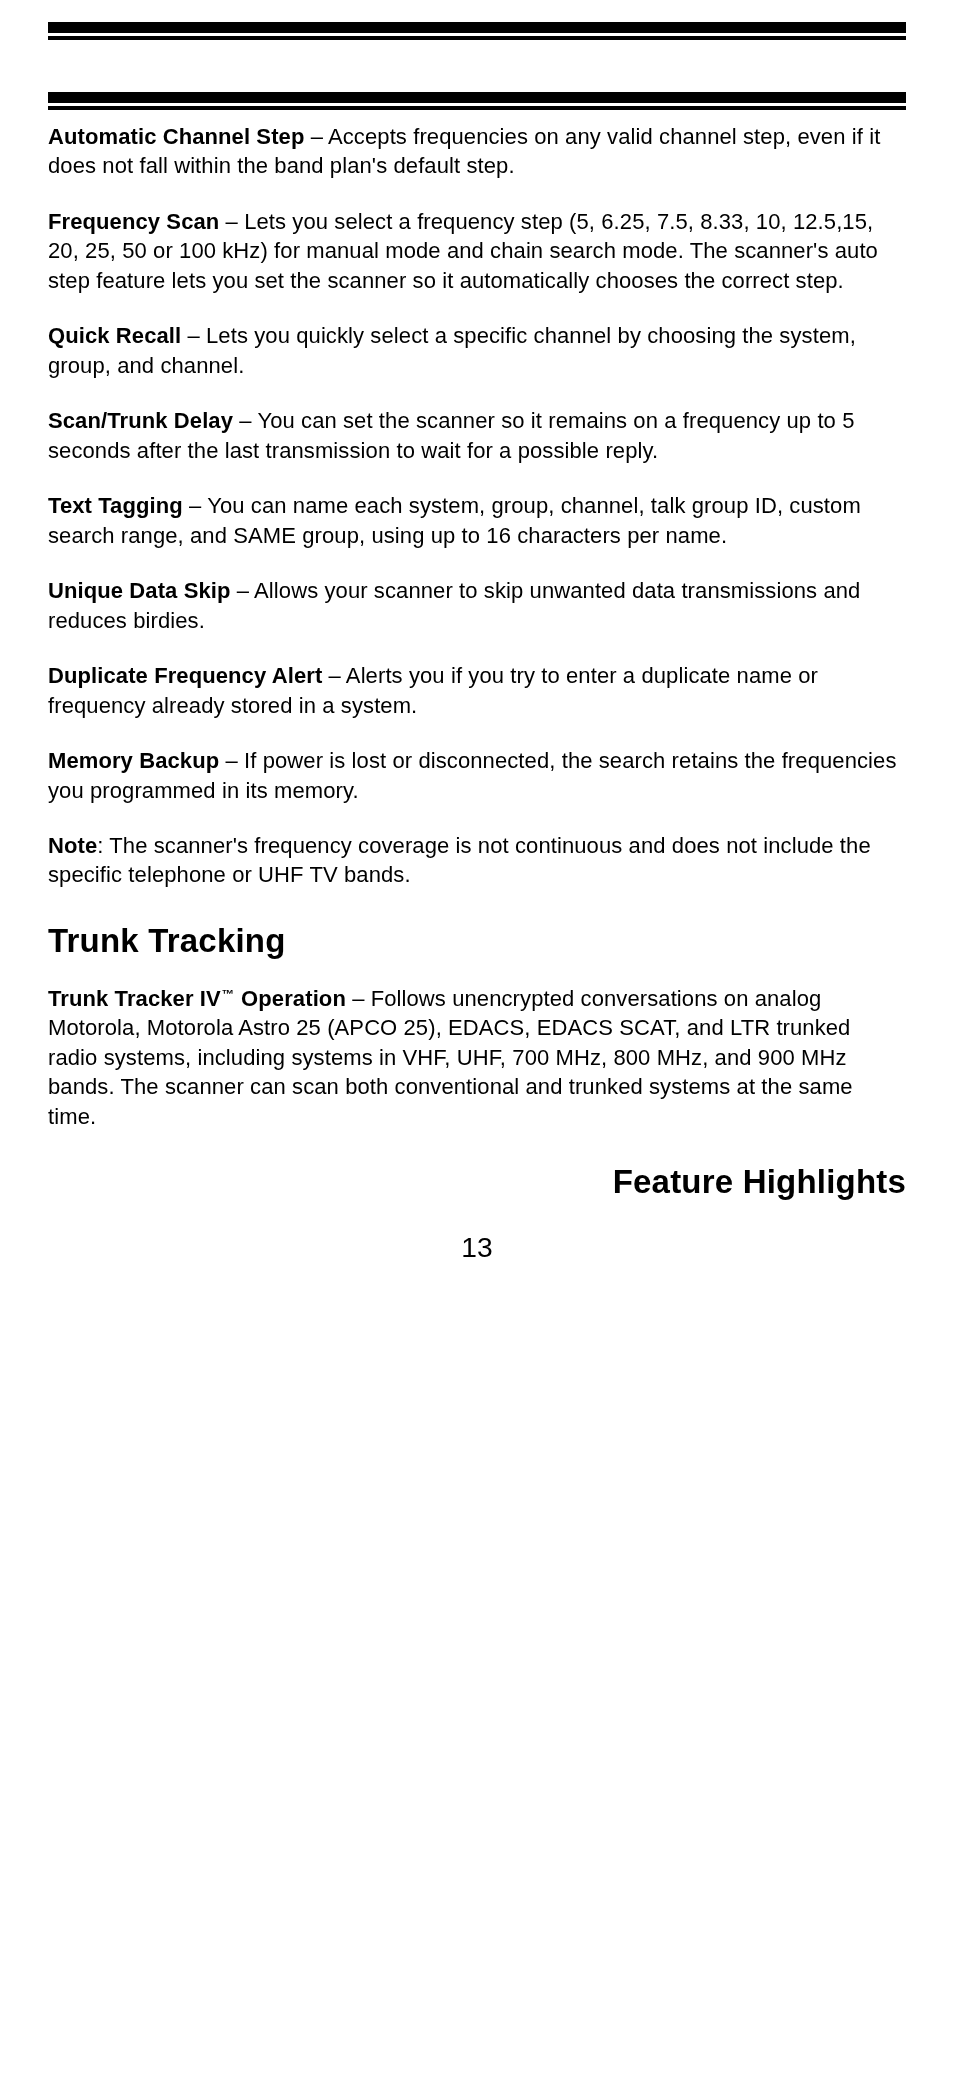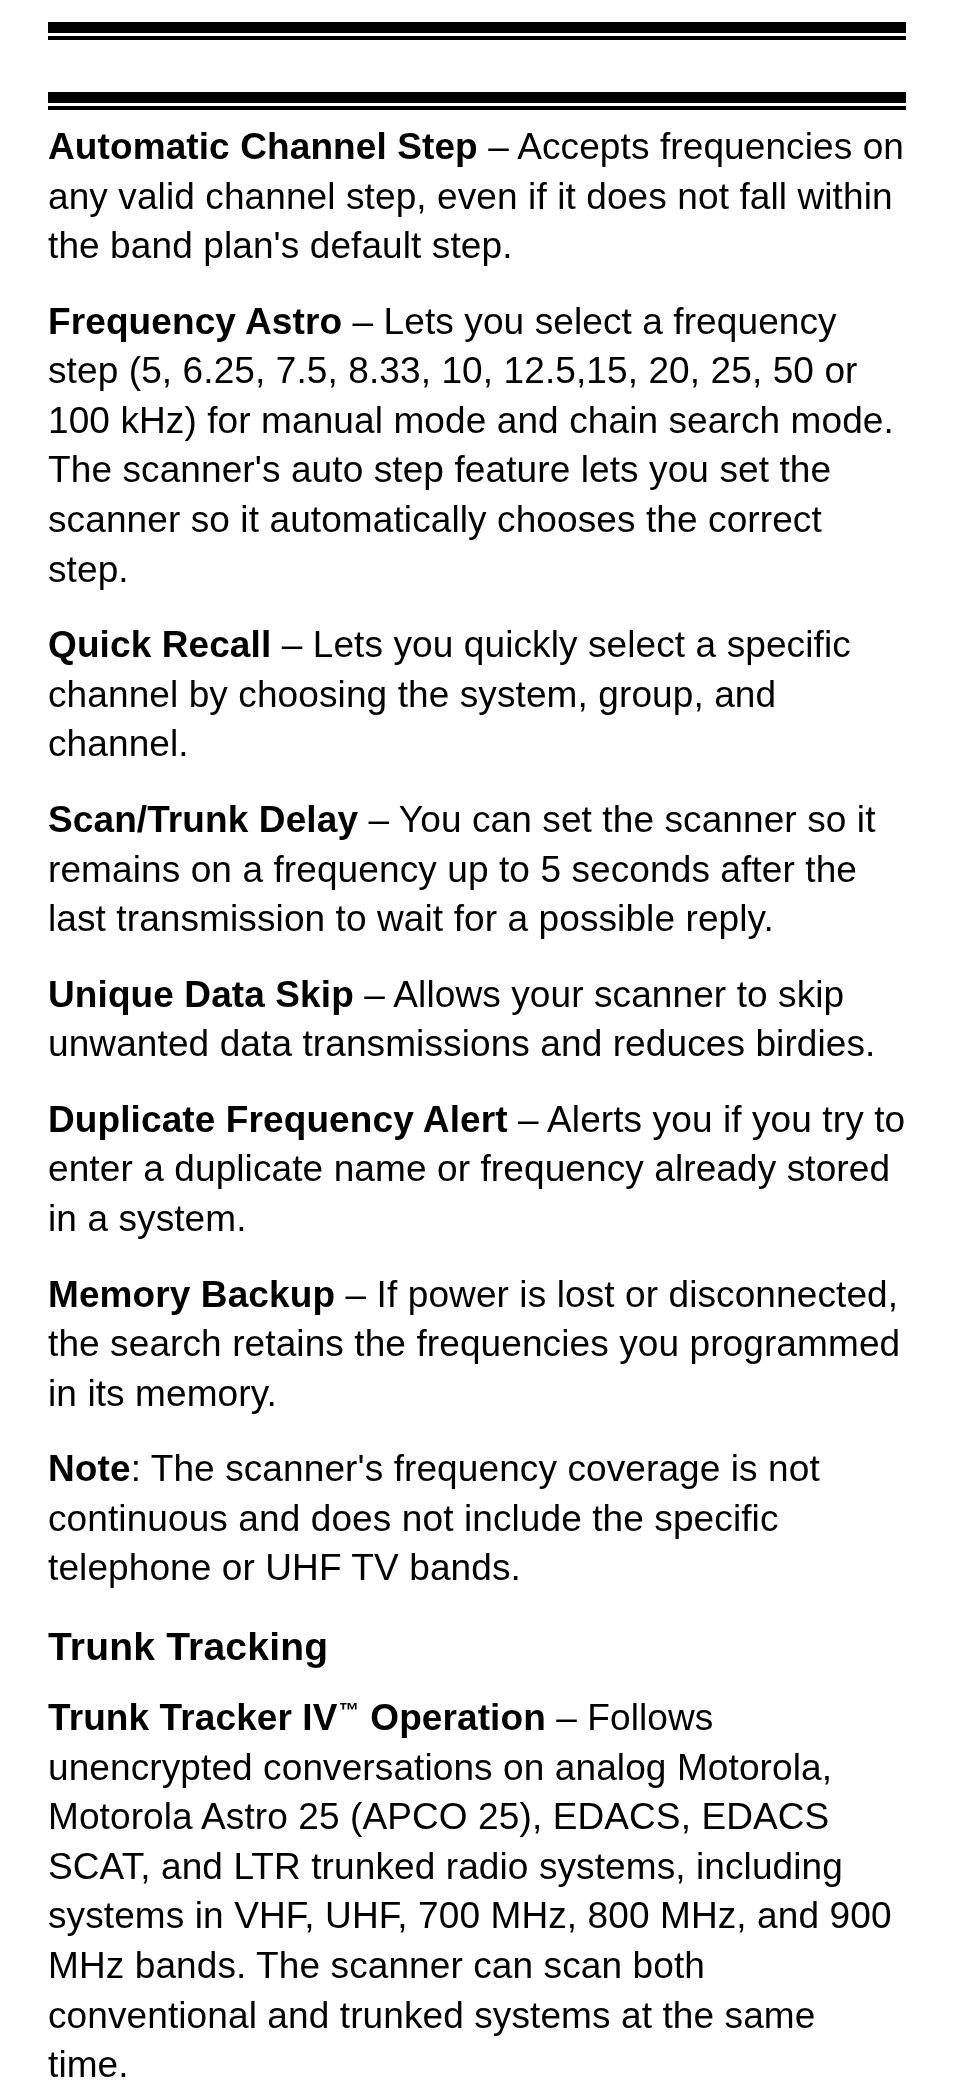--- a/index.html
+++ b/index.html
@@ -2,24 +2,24 @@
 <html><head>
 <meta charset="utf-8">
 <style>
   * { box-sizing: border-box; margin: 0; padding: 0; }
   html, body { width: 954px; font-family: Arial, Helvetica, sans-serif; background: #fff; color: #000; }
   .page { width: 954px; padding: 22px 48px 40px 48px; }
   .thick-rule { border-top: 11px solid #000; height: 0; margin-bottom: 3px; }
   .thin-rule { border-top: 4px solid #000; height: 0; }
   .rule-gap { height: 52px; }
   .content { margin-top: 12px; }
-  .para { font-size: 37px; line-height: 1.34; margin-bottom: 26px; letter-spacing: 0.1px; }
+  .para { font-size: 22px; line-height: 1.34; margin-bottom: 26px; letter-spacing: 0.1px; }
   .para:last-of-type { margin-bottom: 0; }
   .b { font-weight: 700; }
-  .h2 { font-size: 39px; font-weight: 700; margin-top: 32px; margin-bottom: 24px; letter-spacing: 0.2px; }
+  .h2 { font-size: 33px; font-weight: 700; margin-top: 32px; margin-bottom: 24px; letter-spacing: 0.2px; }
   .tm { font-size: 0.55em; vertical-align: super; font-weight: 700; letter-spacing: 0; padding: 0 1px; }
   .footer-title { font-size: 33px; font-weight: 700; text-align: right; margin-top: 32px; letter-spacing: 0.2px; }
   .pagenum { font-size: 28.2px; text-align: center; margin-top: 30px; }
 </style>
 </head>
 <body>
 
 <div class="page">
 
   <div class="thick-rule"></div>
@@ -28,31 +28,34 @@
   <div class="thick-rule"></div>
   <div class="thin-rule"></div>
 
   <div class="content">
 
     <p class="para">
       <span class="b">Automatic Channel Step</span><span> – </span><span>Accepts frequencies on any valid channel step, even if it does not fall within the band plan's default step.</span>
     </p>
 
     <p class="para">
-      <span class="b">Frequency Astro</span><span> – </span><span>Lets you select a frequency step (5, 6.25, 7.5, 8.33, 10, 12.5,15, 20, 25, 50 or 100 kHz) for manual mode and chain search mode. The scanner's auto step feature lets you set the scanner so it automatically chooses the correct step.</span>
+      <span class="b">Frequency Scan</span><span> – </span><span>Lets you select a frequency step (5, 6.25, 7.5, 8.33, 10, 12.5,15, 20, 25, 50 or 100 kHz) for manual mode and chain search mode. The scanner's auto step feature lets you set the scanner so it automatically chooses the correct step.</span>
     </p>
 
     <p class="para">
       <span class="b">Quick Recall</span><span> – </span><span>Lets you quickly select a specific channel by choosing the system, group, and channel.</span>
     </p>
 
     <p class="para">
       <span class="b">Scan/Trunk Delay</span><span> – </span><span>You can set the scanner so it remains on a frequency up to 5 seconds after the last transmission to wait for a possible reply.</span>
     </p>
 
+    <p class="para">
+      <span class="b">Text Tagging</span><span> – </span><span>You can name each system, group, channel, talk group ID, custom search range, and SAME group, using up to 16 characters per name.</span>
+    </p>
 
     <p class="para">
       <span class="b">Unique Data Skip</span><span> – </span><span>Allows your scanner to skip unwanted data transmissions and reduces birdies.</span>
     </p>
 
     <p class="para">
       <span class="b">Duplicate Frequency Alert</span><span> – </span><span>Alerts you if you try to enter a duplicate name or frequency already stored in a system.</span>
     </p>
 
     <p class="para">

